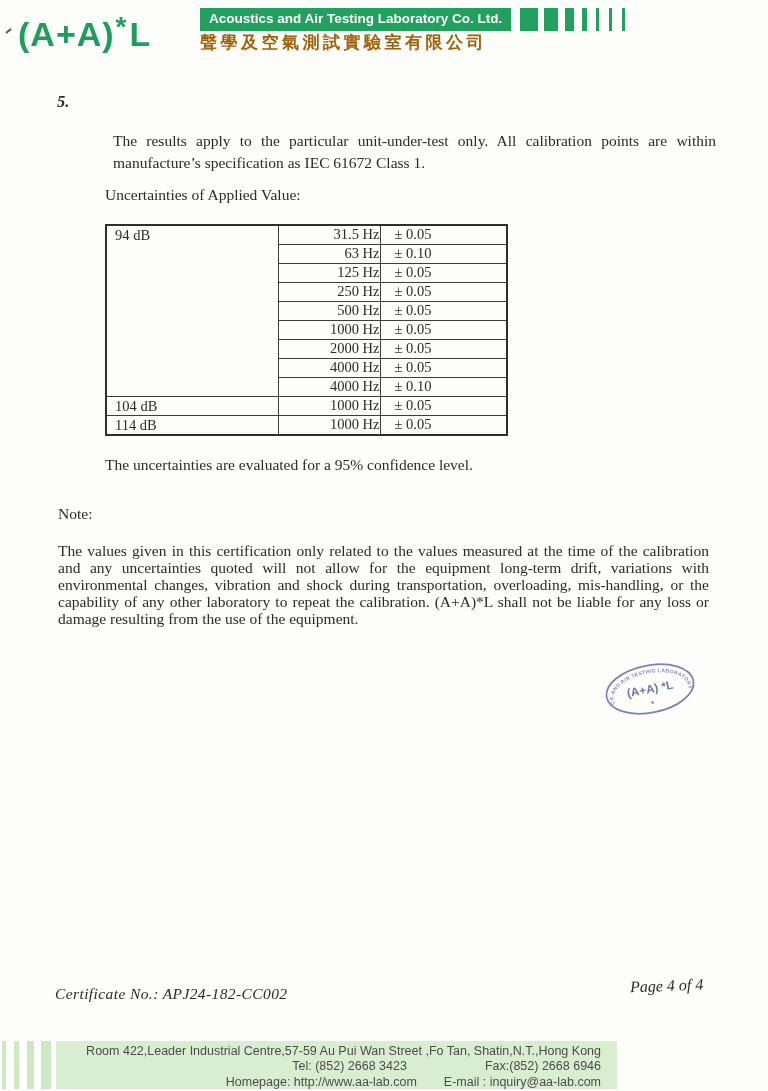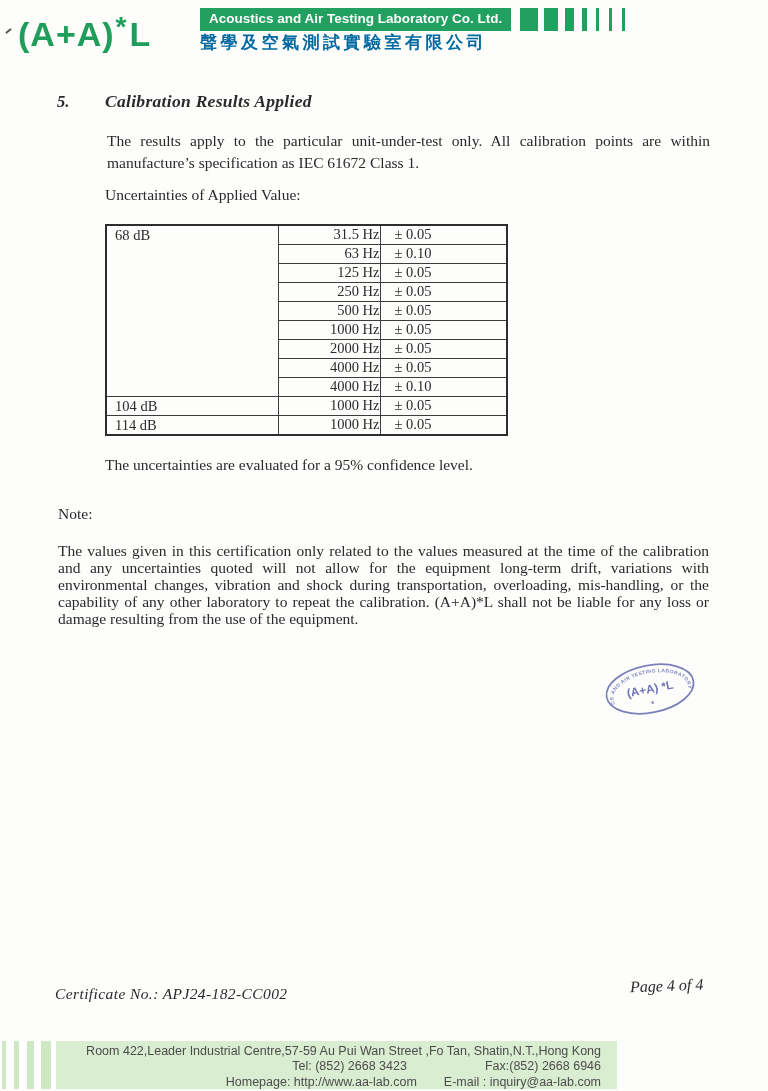--- a/index.html
+++ b/index.html
@@ -34,37 +34,37 @@
   .banner {
     background: #21a05f; color: #ffffff;
     font-family: "Liberation Sans", sans-serif;
     font-weight: bold; font-size: 13.5px;
     padding: 3px 9px 0 9px; white-space: nowrap;
   }
   .barcode { display: flex; align-items: stretch; margin-left: 9px; }
   .barcode .bar { background: #21a05f; }
   .chinese {
     position: absolute; left: 200px; top: 31px;
-    color: #0369a1; font-size: 17px; font-weight: bold;
+    color: #a16207; font-size: 17px; font-weight: bold;
     letter-spacing: 3.5px; white-space: nowrap;
     font-family: "Liberation Sans", sans-serif;
   }
 
   
   .sec-num {
     position: absolute; left: 57px; top: 92px;
     font-weight: bold; font-style: italic; font-size: 16.5px;
   }
   .sec-title {
     position: absolute; left: 105px; top: 91px;
     font-weight: bold; font-style: italic; font-size: 17.5px;
     letter-spacing: 0.3px;
   }
   .para1 {
-    position: absolute; left: 107px; top: 130px; width: 603px;
+    position: absolute; left: 113px; top: 130px; width: 603px;
     font-size: 15.5px; line-height: 21.5px;
     text-align: justify;
   }
   .table-caption { position: absolute; left: 105px; top: 186px; font-size: 15.5px; text-align: center; }
 
   
   .unc-table {
     position: absolute; left: 105px; top: 224px;
     border-collapse: collapse;
     font-size: 14.5px;
@@ -144,28 +144,27 @@
       <span class="bar" style="width:5px;  margin-left:8px"></span>
       <span class="bar" style="width:3px;  margin-left:9px"></span>
       <span class="bar" style="width:3px;  margin-left:10px"></span>
       <span class="bar" style="width:3px;  margin-left:10px"></span>
     </div>
   </div>
 
   <div class="chinese">聲學及空氣測試實驗室有限公司</div>
 
   <div class="sec-num">5.</div>
-  <div class="sec-title">Calibration Results Applied</div>
   <div class="para1">The results apply to the particular unit-under-test only. All calibration points are within manufacture’s specification as IEC 61672 Class 1.</div>
   <div class="table-caption">Uncertainties of Applied Value:</div>
 
   <table class="unc-table">
     <tbody>
       <tr>
-        <td class="level" rowspan="9">68 dB</td>
+        <td class="level" rowspan="9">94 dB</td>
         <td class="freq">31.5 Hz</td>
         <td class="unc">±  0.05</td>
       </tr>
       <tr>
         <td class="freq">63 Hz</td>
         <td class="unc">±  0.10</td>
       </tr>
       <tr>
         <td class="freq">125 Hz</td>
         <td class="unc">±  0.05</td>

